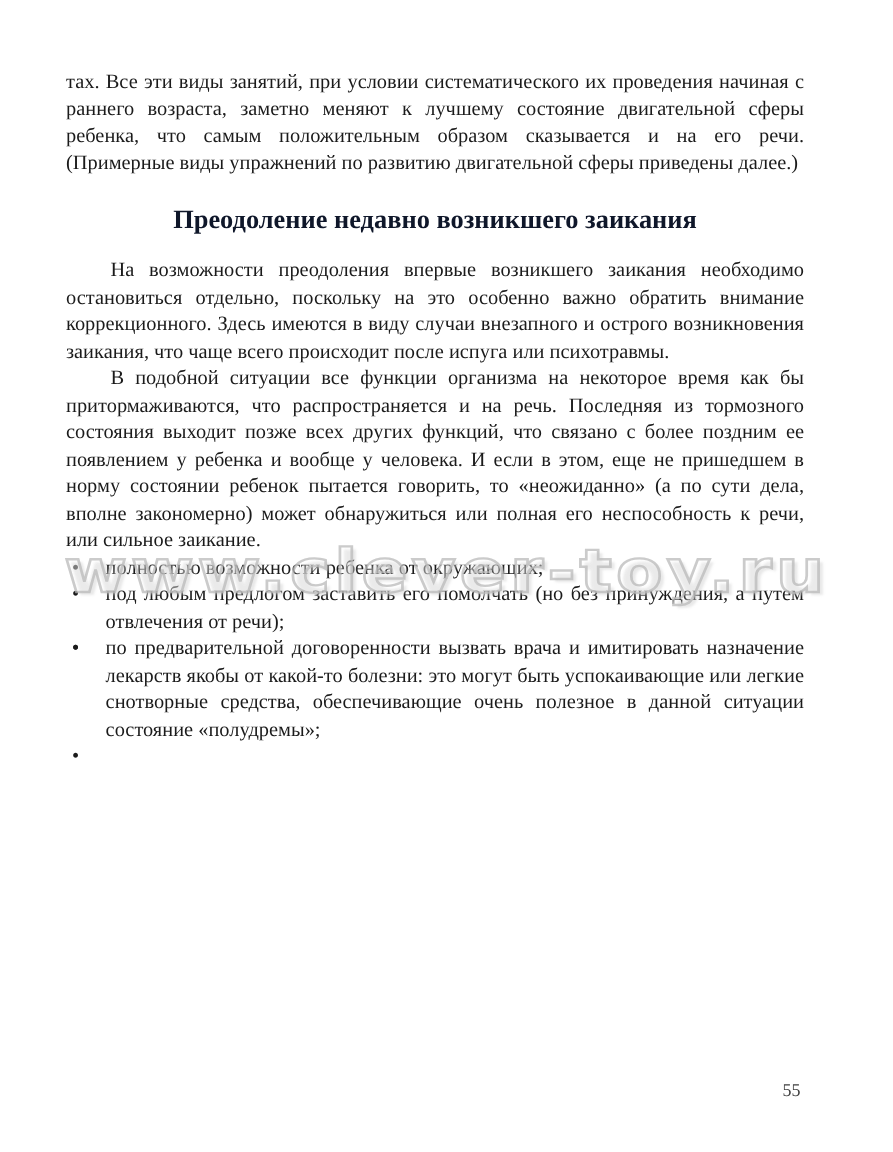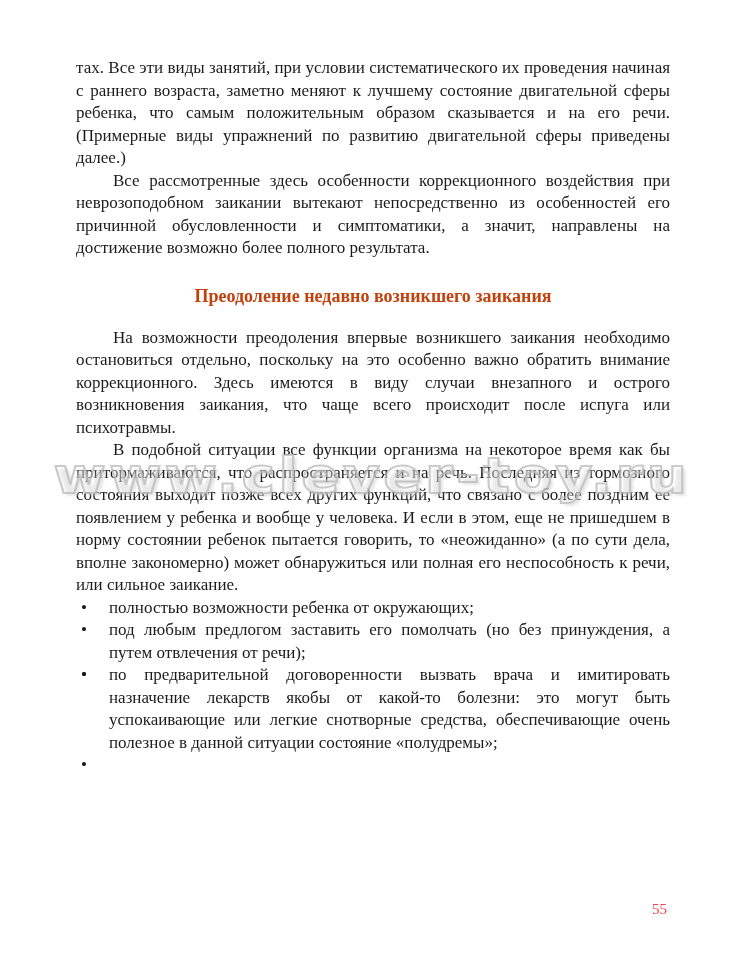--- a/index.html
+++ b/index.html
@@ -11,41 +11,41 @@
     width: 744px;
     height: 960px;
     position: relative;
     overflow: hidden;
     font-family: "Liberation Serif", serif;
   }
   .page {
     position: absolute;
     inset: 0;
     box-sizing: border-box;
-    padding: 57px 74px 0 76px;
+    padding: 57px 74px 0 55px;
     background: #ffffff;
   }
   .para {
     margin: 0;
     font-size: 17px;
     line-height: 22.5px;
     color: #1b1b1b;
     text-align: justify;
     text-indent: 37px;
     hyphens: auto;
   }
   .para.no-indent {
     text-indent: 0;
   }
   .heading {
     margin: 25px 0 20px 0;
-    font-size: 18px;
+    font-size: 22px;
     line-height: 22px;
     font-weight: bold;
-    color: #c2410c;
+    color: #0f172a;
     text-align: center;
     text-indent: 0;
   }
   .bullets {
     list-style: none;
     margin: 0;
     padding: 0;
   }
   .bullets li {
     position: relative;
@@ -83,31 +83,30 @@
     transform-origin: center;
     pointer-events: none;
     z-index: 5;
   }
   .page-number {
     position: absolute;
     right: 77px;
     bottom: 42px;
     font-family: "Liberation Serif", serif;
     font-size: 15px;
-    color: #ef4444;
+    color: #404040;
     text-align: right;
   }
 </style>
 </head>
 <body>
 
 <div class="page">
 
   <p class="para no-indent">тах. Все эти виды занятий, при условии систематического их проведения начиная с раннего возраста, заметно меняют к лучшему состояние двигательной сферы ребенка, что самым положительным образом сказывается и на его речи. (Примерные виды упражнений по развитию двигательной сферы приведены далее.)</p>
-  <p class="para">Все рассмотренные здесь особенности коррекционного воздействия при неврозоподобном заикании вытекают непосредственно из особенностей его причинной обусловленности и симптоматики, а значит, направлены на достижение возможно более полного результата.</p>
 
   <h2 class="heading">Преодоление недавно возникшего заикания</h2>
 
   <p class="para">На возможности преодоления впервые возникшего заикания необходимо остановиться отдельно, поскольку на это особенно важно обратить внимание коррекционного. Здесь имеются в виду случаи внезапного и острого возникновения заикания, что чаще всего происходит после испуга или психотравмы.</p>
   <p class="para">В подобной ситуации все функции организма на некоторое время как бы притормаживаются, что распространяется и на речь. Последняя из тормозного состояния выходит позже всех других функций, что связано с более поздним ее появлением у ребенка и вообще у человека. И если в этом, еще не пришедшем в норму состоянии ребенок пытается говорить, то «неожиданно» (а по сути дела, вполне закономерно) может обнаружиться или полная его неспособность к речи, или сильное заикание.</p>
 
   <ul class="bullets">
     <li><span class="bullet-dot">•</span><span>полностью возможности ребенка от окружающих;</span></li>
     <li><span class="bullet-dot">•</span><span>под любым предлогом заставить его помолчать (но без принуждения, а путем отвлечения от речи);</span></li>
     <li><span class="bullet-dot">•</span></li>

